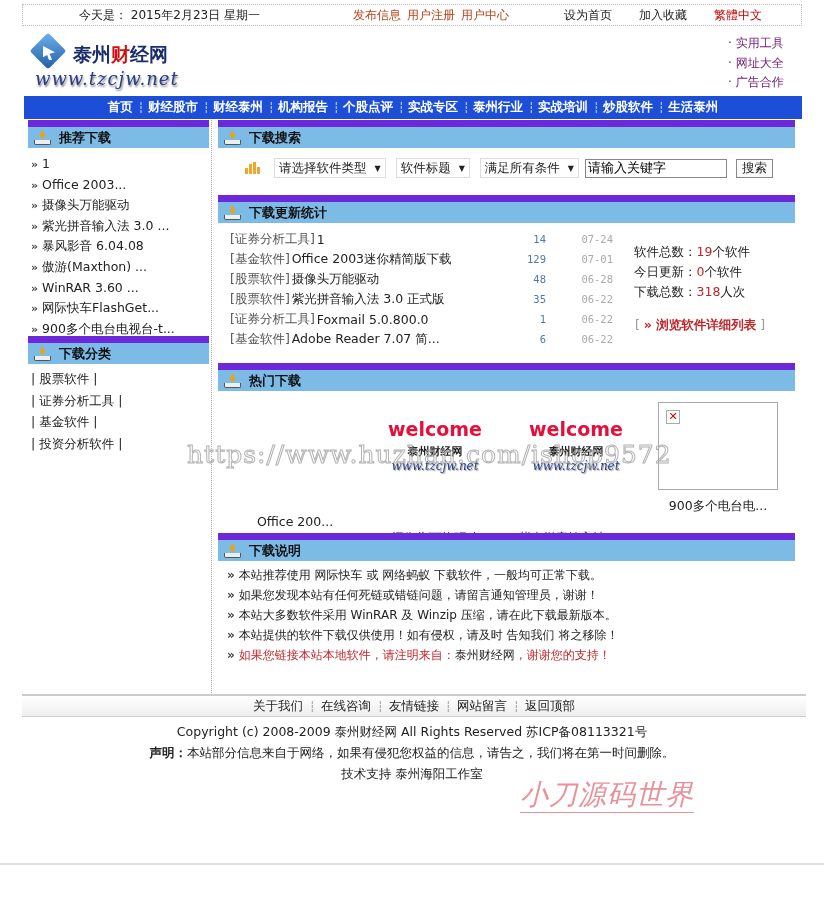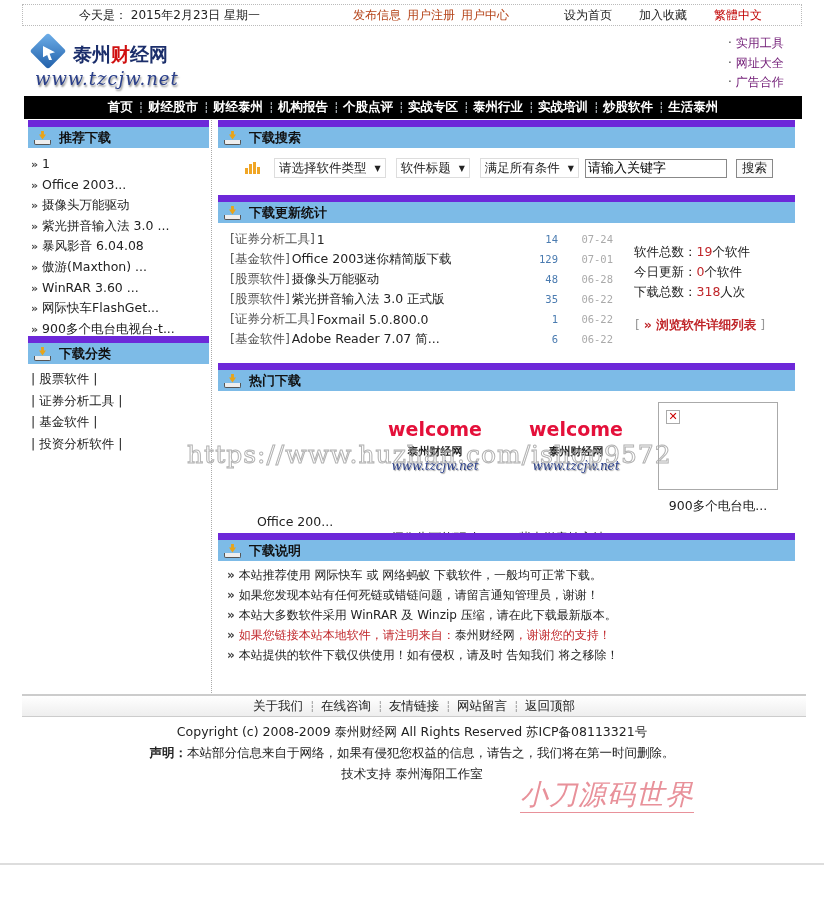--- a/index.html
+++ b/index.html
@@ -17,21 +17,21 @@
   .logo { position: absolute; left: 33px; top: 34px; width: 150px; height: 58px; }
   .logo .diamond { position: absolute; left: 2px; top: 4px; width: 26px; height: 26px; background: linear-gradient(135deg,#6fb0ea,#1f5ea8); transform: rotate(45deg); border-radius: 3px; }
   .logo .arrow { position: absolute; left: 10px; top: 12px; width: 12px; height: 14px; background: #fff; clip-path: polygon(0 0,100% 45%,55% 55%,75% 100%,50% 100%,35% 65%,0 80%); }
   .logo .name { position: absolute; left: 40px; top: 8px; font-size: 19px; font-weight: bold; color: #1b2e6b; letter-spacing: 0px; }
   .logo .name .red { color: #d01010; }
   .logo .url { position: absolute; left: 2px; top: 34px; font-family: "DejaVu Serif", serif; font-style: italic; font-size: 18px; color: #2a3f8a; text-shadow: 1px 2px 2px #888; letter-spacing: 1px; }
   .quick { position: absolute; left: 728px; top: 34px; font-size: 12px; line-height: 19.5px; color: #701a75; }
   .quick div::before { content: "· "; color: #444; }
 
   
-  .nav { position: absolute; left: 24px; top: 96px; width: 778px; height: 23px; background: #000000; display: flex; align-items: center; justify-content: center; color: #fff; font-weight: bold; font-size: 12.5px; }
+  .nav { position: absolute; left: 24px; top: 96px; width: 778px; height: 23px; background: #1d4ed8; display: flex; align-items: center; justify-content: center; color: #fff; font-weight: bold; font-size: 12.5px; }
   .nav .item { padding: 0 5px; }
   .nav .sep { color: #e8f0f8; font-weight: normal; font-size: 10px; letter-spacing: -1px; }
 
   
   .vdivider { position: absolute; left: 211px; top: 120px; height: 575px; border-left: 1px dotted #aaa; }
   .panel-head { position: absolute; height: 28px; background: #7dbbe7; border-top: 7px solid #6d28d9; display: flex; align-items: center; font-weight: bold; font-size: 13px; color: #111; padding-left: 6px; }
   .panel-head .dlicon { display: inline-block; width: 17px; height: 14px; margin-right: 8px; position: relative; }
   .dlicon .tray { position: absolute; left: 0; bottom: 0; width: 17px; height: 5px; border: 1.5px solid #555; border-top: none; border-radius: 0 0 2px 2px; background: #eee; }
   .dlicon .arr { position: absolute; left: 5px; top: 0; width: 7px; height: 9px; background: #e8a418; clip-path: polygon(30% 0,70% 0,70% 45%,100% 45%,50% 100%,0 45%,30% 45%); }
 
@@ -45,21 +45,21 @@
   .chart-icon span { position: absolute; bottom: 0; width: 3px; background: #f0a626; }
   .sel { height: 20px; border: 1px solid #ddd; background: #fff; display: flex; align-items: center; padding: 0 4px; font-size: 12.5px; margin-right: 10px; }
   .sel .caret { margin-left: 8px; font-size: 8px; color: #222; }
   .kw { width: 142px; height: 19px; border: 1px solid #888; font-size: 13px; padding: 0 2px; font-family: "DejaVu Sans", sans-serif; margin-right: 9px; margin-left: -4px; }
   .btn { height: 19px; padding: 0 5px; border: 1px solid #888; background: #fafafa; font-size: 12.5px; display: flex; align-items: center; }
 
   .upd-list { position: absolute; left: 230px; top: 229px; width: 384px; font-size: 12.5px; }
   .upd-row { height: 20px; display: flex; align-items: center; position: relative; }
   .upd-row .cat { color: #555; }
   .upd-row .title { margin-left: 2px; color: #222; }
-  .upd-row .cnt { position: absolute; right: 56px; color: #4a7bb0; font-family: "DejaVu Sans Mono", monospace; font-size: 10.5px; }
+  .upd-row .cnt { position: absolute; right: 68px; color: #4a7bb0; font-family: "DejaVu Sans Mono", monospace; font-size: 10.5px; }
   .upd-row .dt { position: absolute; right: 1px; color: #aaa; font-family: "DejaVu Sans Mono", monospace; font-size: 10.5px; }
 
   .stats { position: absolute; left: 634px; top: 242px; line-height: 20px; font-size: 12.5px; }
   .stats .num { color: #c0262a; }
   .browse { position: absolute; left: 635px; top: 317px; font-size: 12.5px; color: #999; }
   .browse b { color: #c0262a; }
 
   .hot { position: absolute; top: 402px; width: 130px; text-align: center; font-size: 12.5px; }
   .hot .thumb { width: 120px; height: 88px; margin: 0 auto; position: relative; }
   .hot .cap { margin-top: 24px; }
@@ -295,22 +295,22 @@
   <span class="dlicon">
       <span class="arr"></span>
       <span class="tray"></span>
     </span>
   <span>下载说明</span>
 </div>
 <div class="notes">
   <div class="li">本站推荐使用 网际快车 或 网络蚂蚁 下载软件，一般均可正常下载。</div>
   <div class="li">如果您发现本站有任何死链或错链问题，请留言通知管理员，谢谢！</div>
   <div class="li">本站大多数软件采用  WinRAR 及  Winzip 压缩，请在此下载最新版本。</div>
+  <div class="li">本站提供的软件下载仅供使用！如有侵权，请及时 告知我们 将之移除！</div>
   <div class="li"><span class="red">如果您链接本站本地软件，请注明来自：</span><span>泰州财经网</span><span class="red">，谢谢您的支持！</span></div>
-  <div class="li">本站提供的软件下载仅供使用！如有侵权，请及时 告知我们 将之移除！</div>
 </div>
 
 <div class="foot-bar">
   <a href="#">关于我们</a>
     <span class="sep">┆</span>
   <a href="#">在线咨询</a>
     <span class="sep">┆</span>
   <a href="#">友情链接</a>
     <span class="sep">┆</span>
   <a href="#">网站留言</a>

